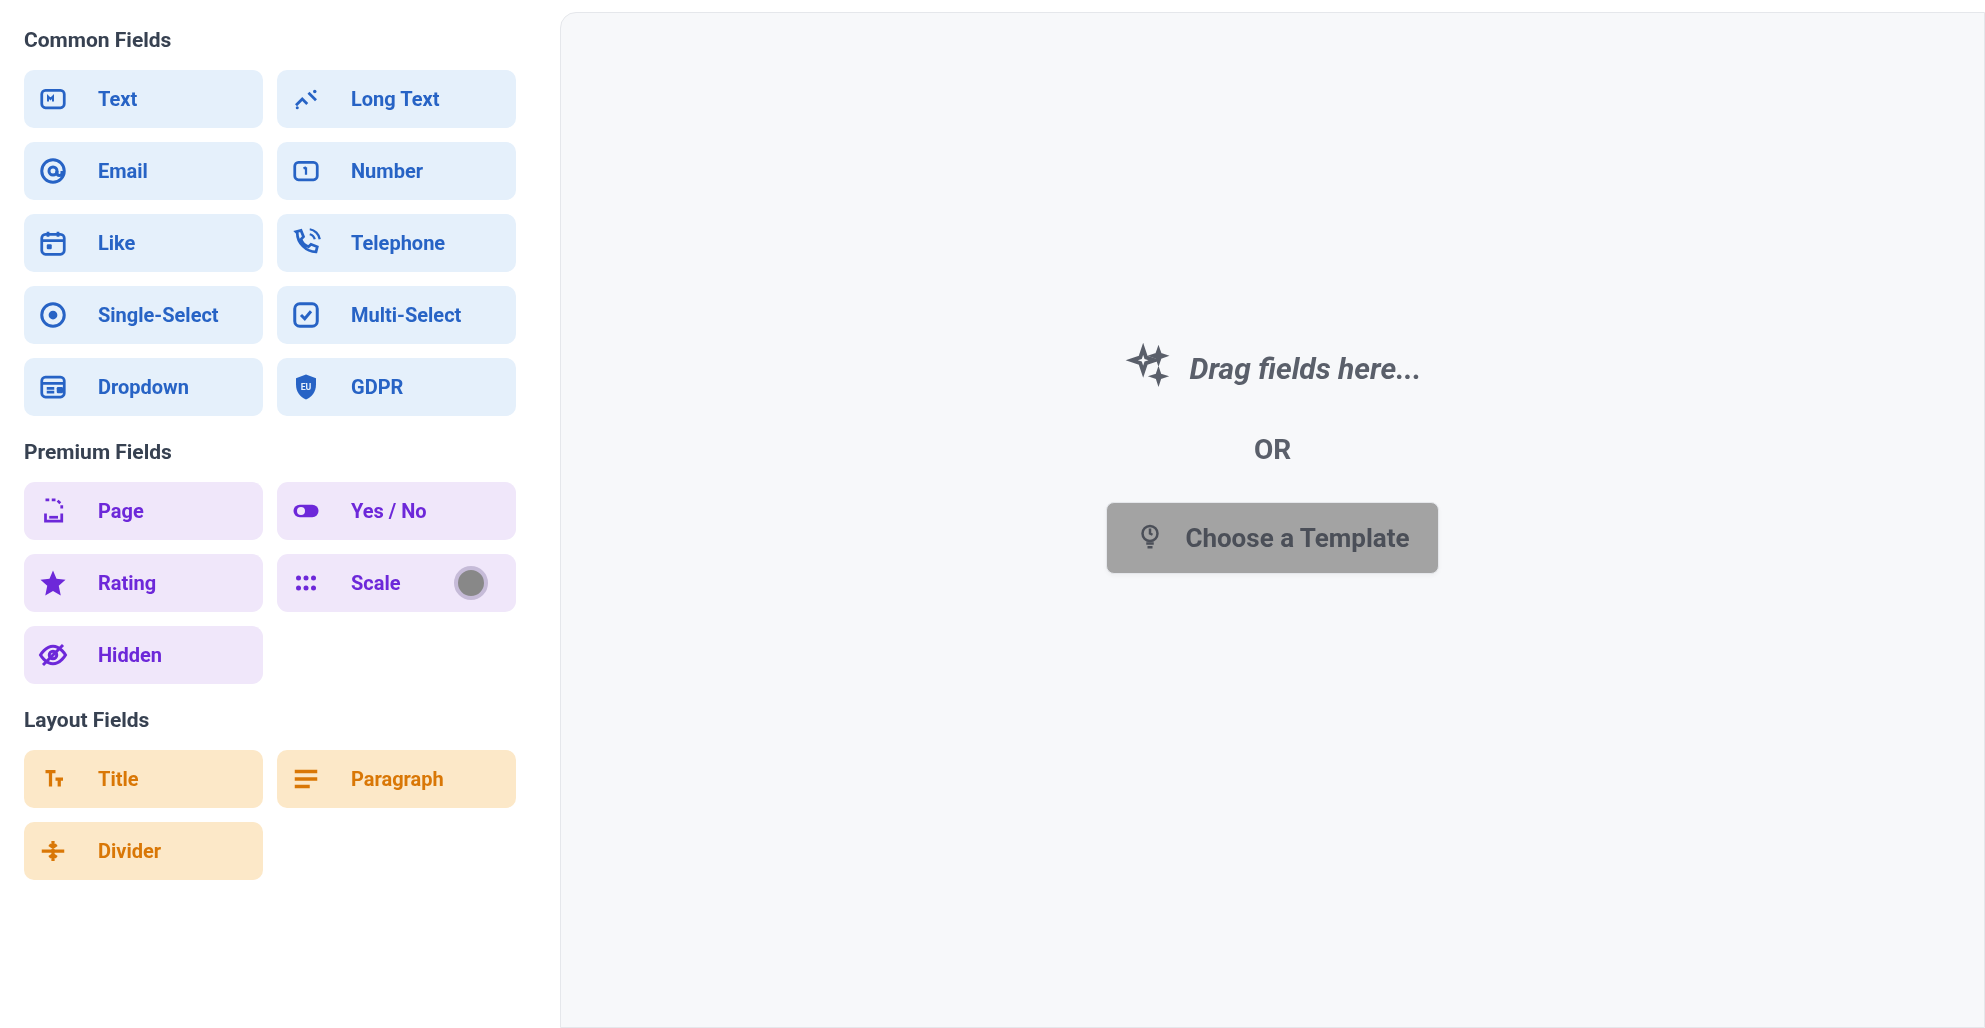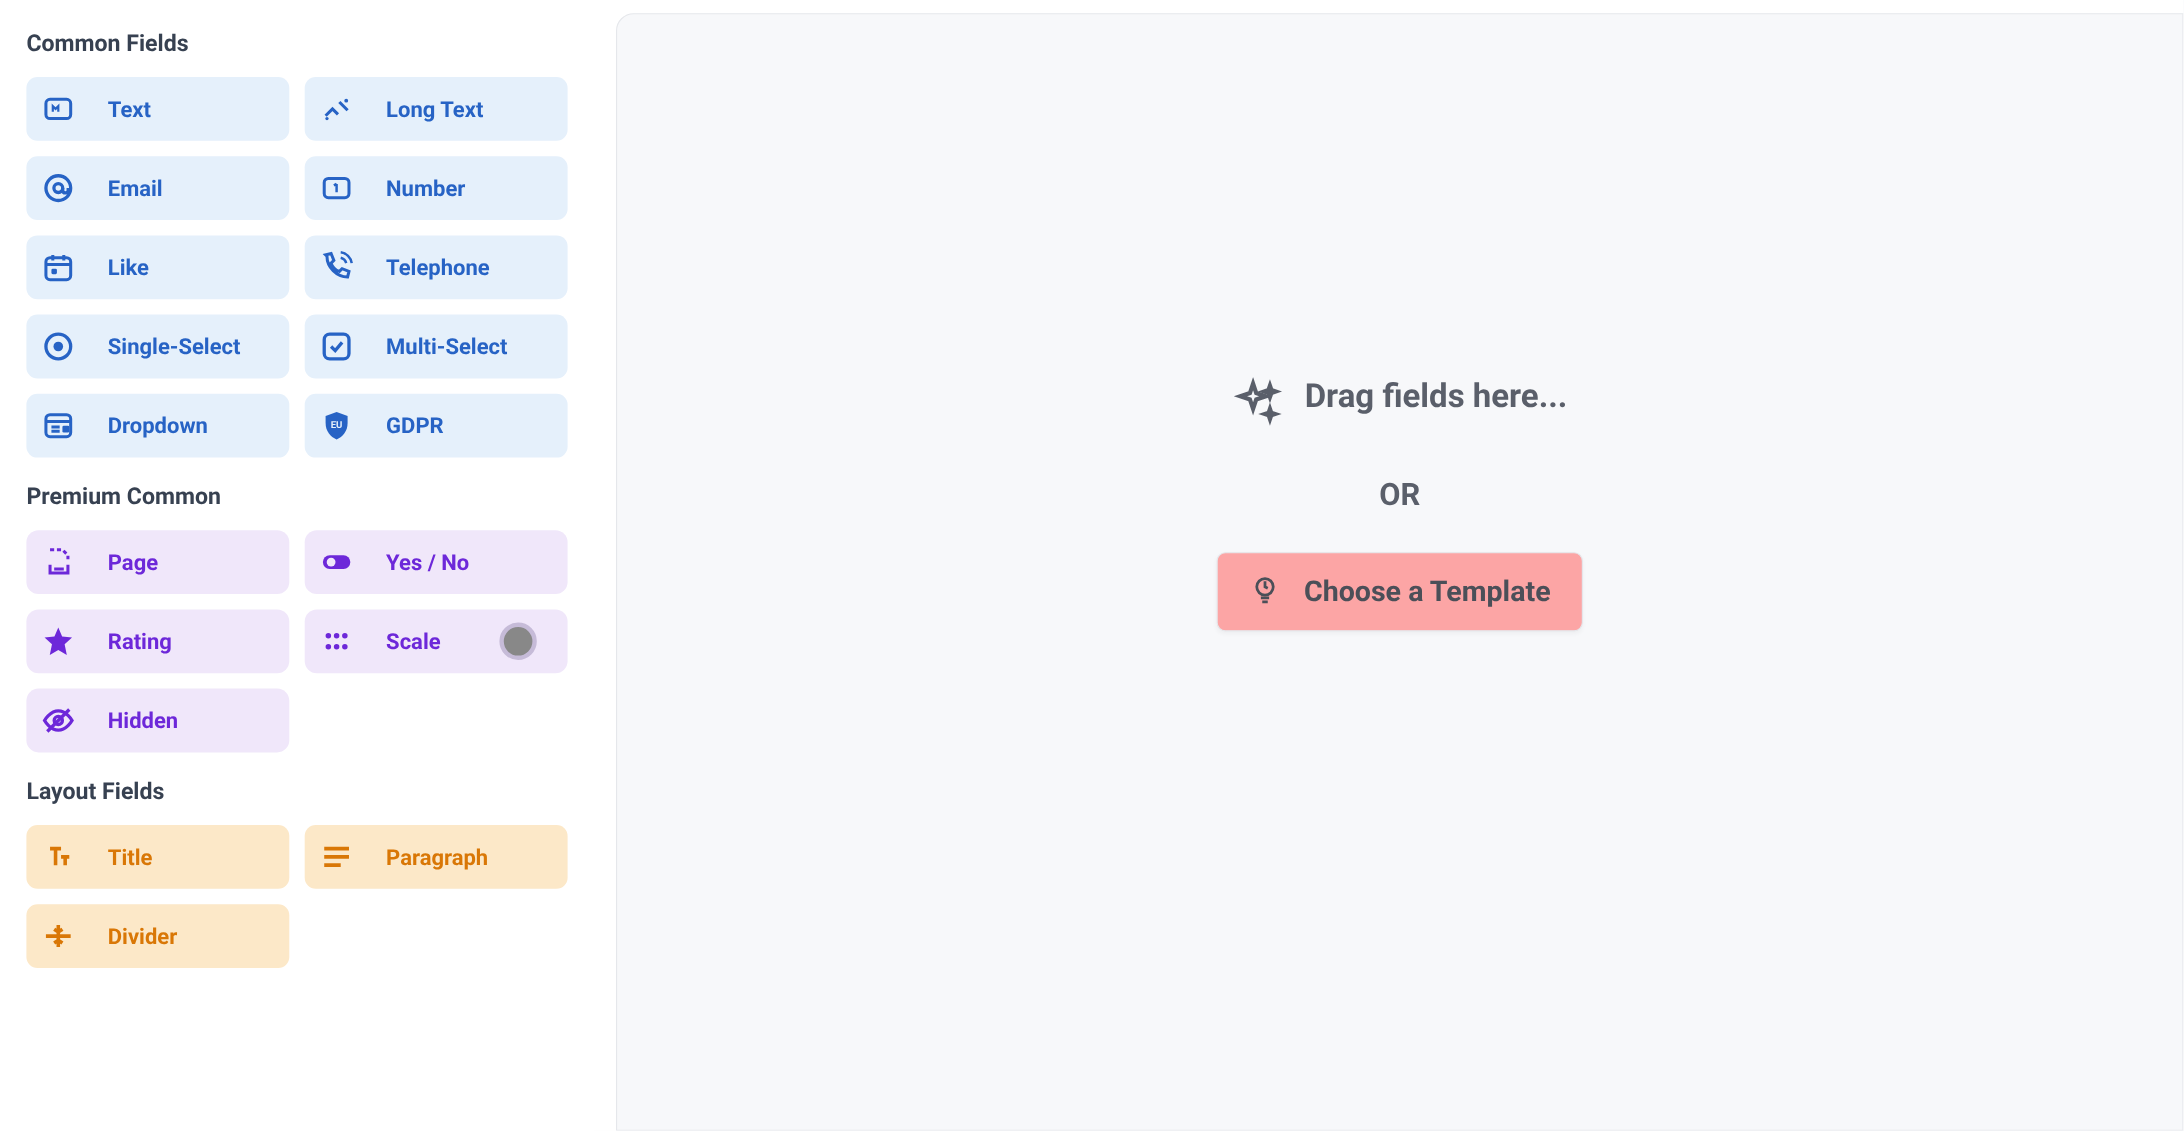--- a/index.html
+++ b/index.html
@@ -82,39 +82,41 @@
     background: #f7f8fa;
     border: 1px solid #e5e7eb;
     border-radius: 16px 0 0 0;
     display: flex;
     flex-direction: column;
     align-items: center;
     padding-top: 330px;
   }
   .drop-hint {
     display: flex;
+    align-items: center;
     gap: 20px;
+    font-style: italic;
   }
   .drop-hint-text {
     font-size: 30px;
     font-weight: 700;
     color: #5a5f6a;
   }
   .or-text {
     margin-top: 40px;
     font-size: 28px;
     font-weight: 700;
     color: #5a5f6a;
   }
   .template-btn {
     margin-top: 36px;
     display: flex;
     align-items: center;
     gap: 20px;
-    background: #fca5a5;
+    background: #a3a3a3;
     border: 1px solid #e5e7eb;
     border-radius: 8px;
     padding: 18px 28px;
     cursor: pointer;
     box-shadow: 0 2px 4px rgba(0,0,0,0.04);
   }
   .template-btn-text {
     font-size: 26px;
     font-weight: 700;
     color: #4b4f58;
@@ -228,21 +230,21 @@
         <svg viewBox="0 0 24 24" fill="currentColor">
             <path d="M12 2l8 3v5c0 6-3.5 10-8 12-4.5-2-8-6-8-12V5l8-3z"></path>
             <text x="12" y="14" font-size="7" text-anchor="middle" fill="#e5f0fb" font-weight="bold">EU</text>
           </svg>
       </span>
       <span>GDPR</span>
     </div>
 
   </div>
 
-  <div class="section-title">Premium Common</div>
+  <div class="section-title">Premium Fields</div>
   <div class="field-grid">
 
     <div class="field-btn premium">
       <span class="icon">
         <svg viewBox="0 0 24 24" fill="none" stroke="currentColor" stroke-width="2.2">
             <path d="M6 3h9l4 4v3" stroke-dasharray="3 2"></path>
             <path d="M6 14v6h13v-6"></path>
             <path d="M9 17h7"></path>
           </svg>
       </span>

